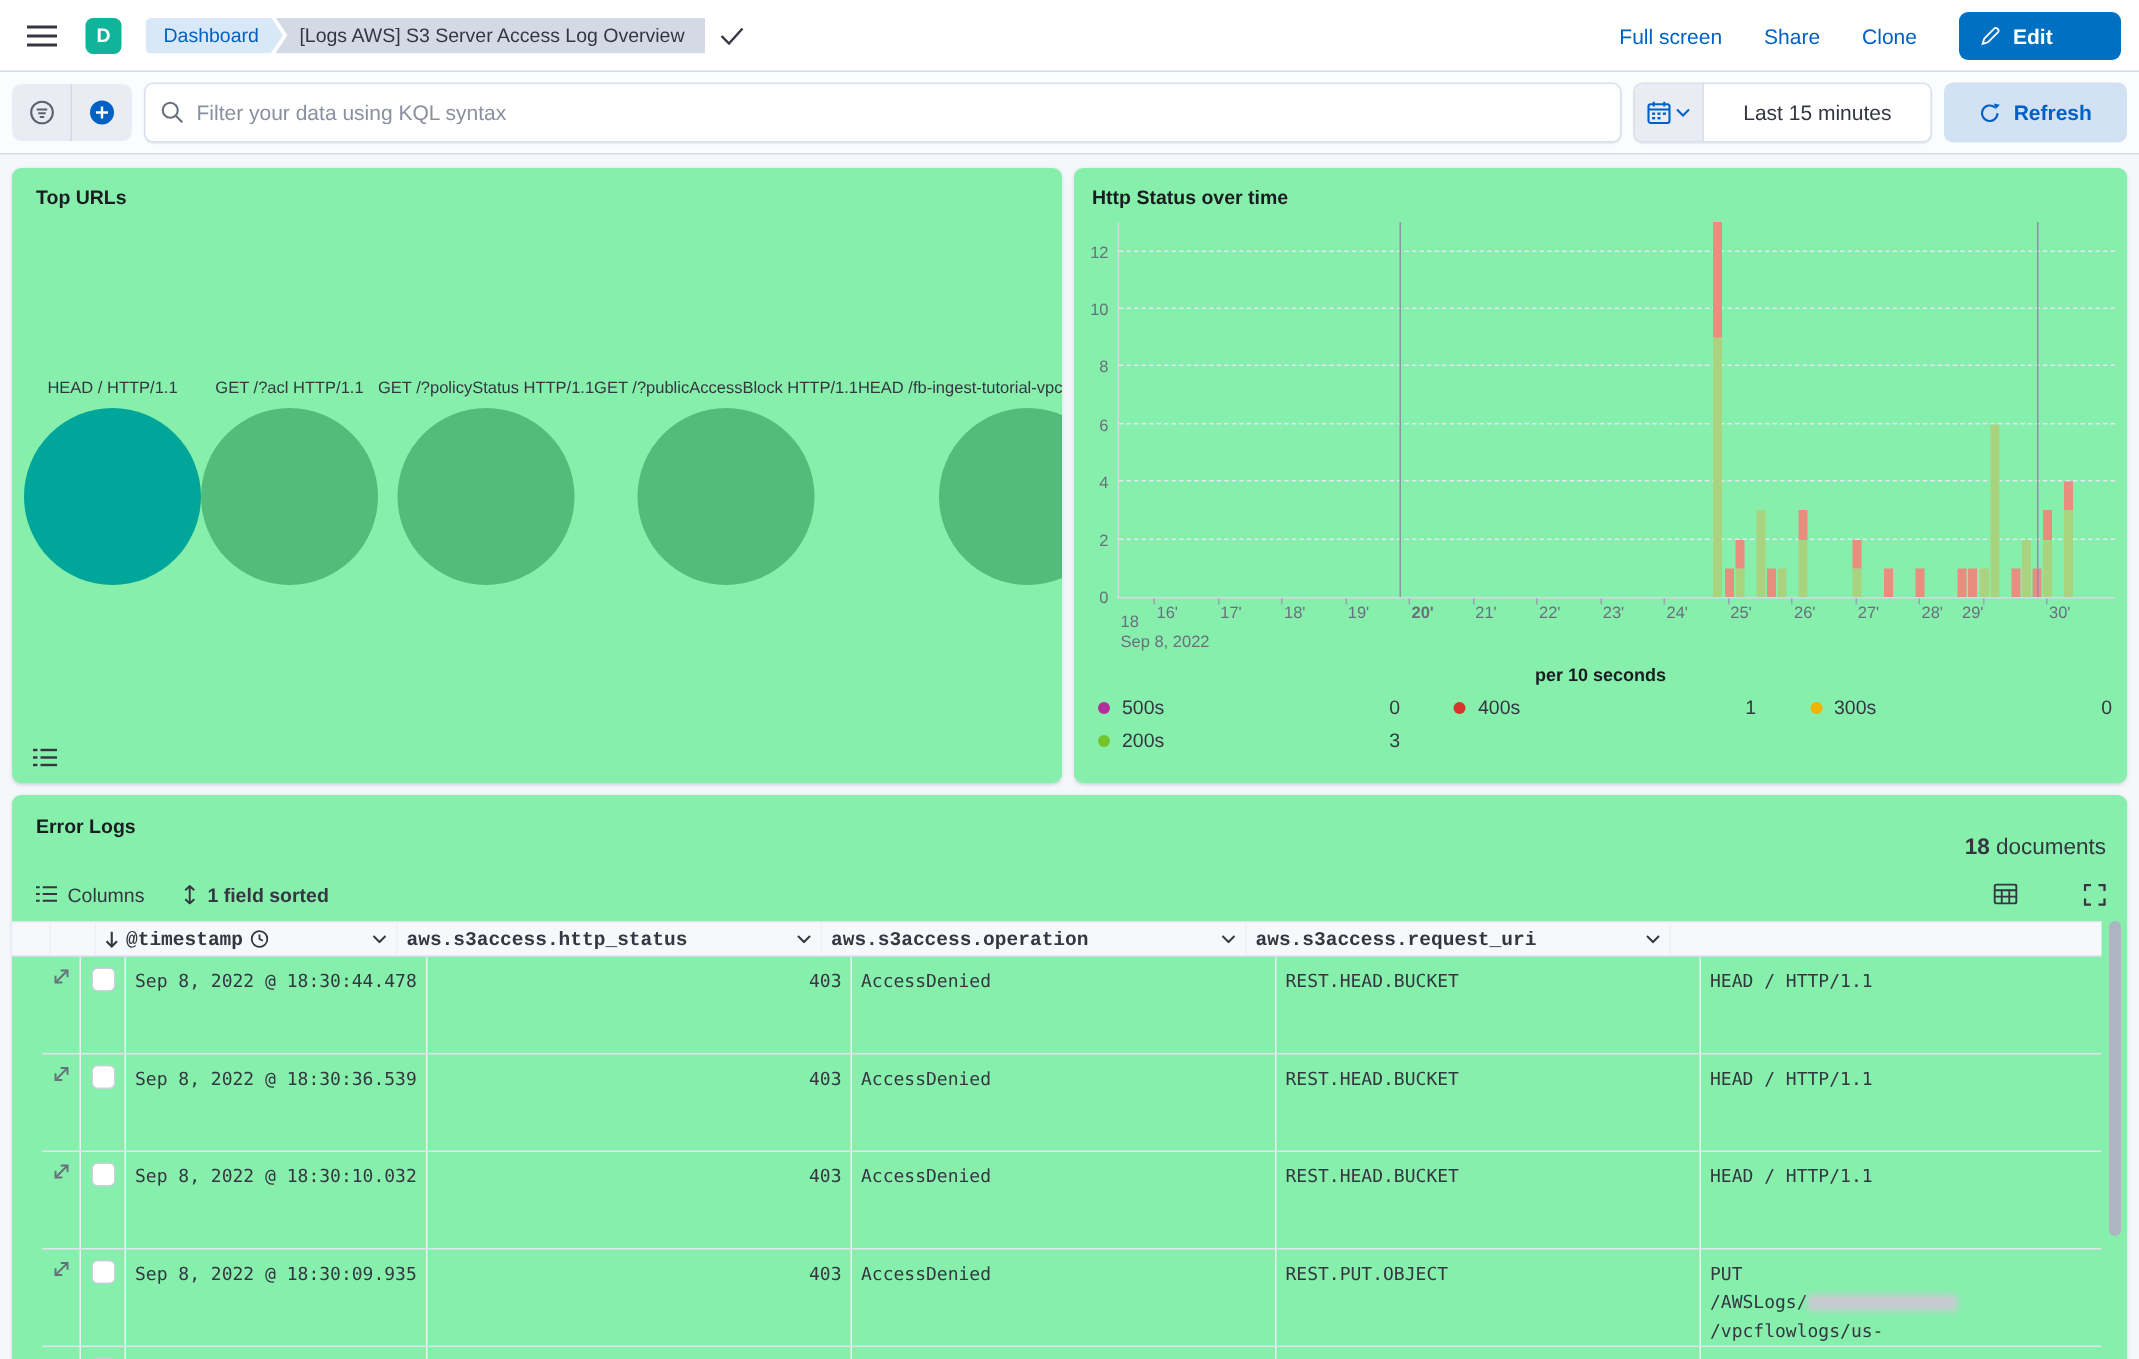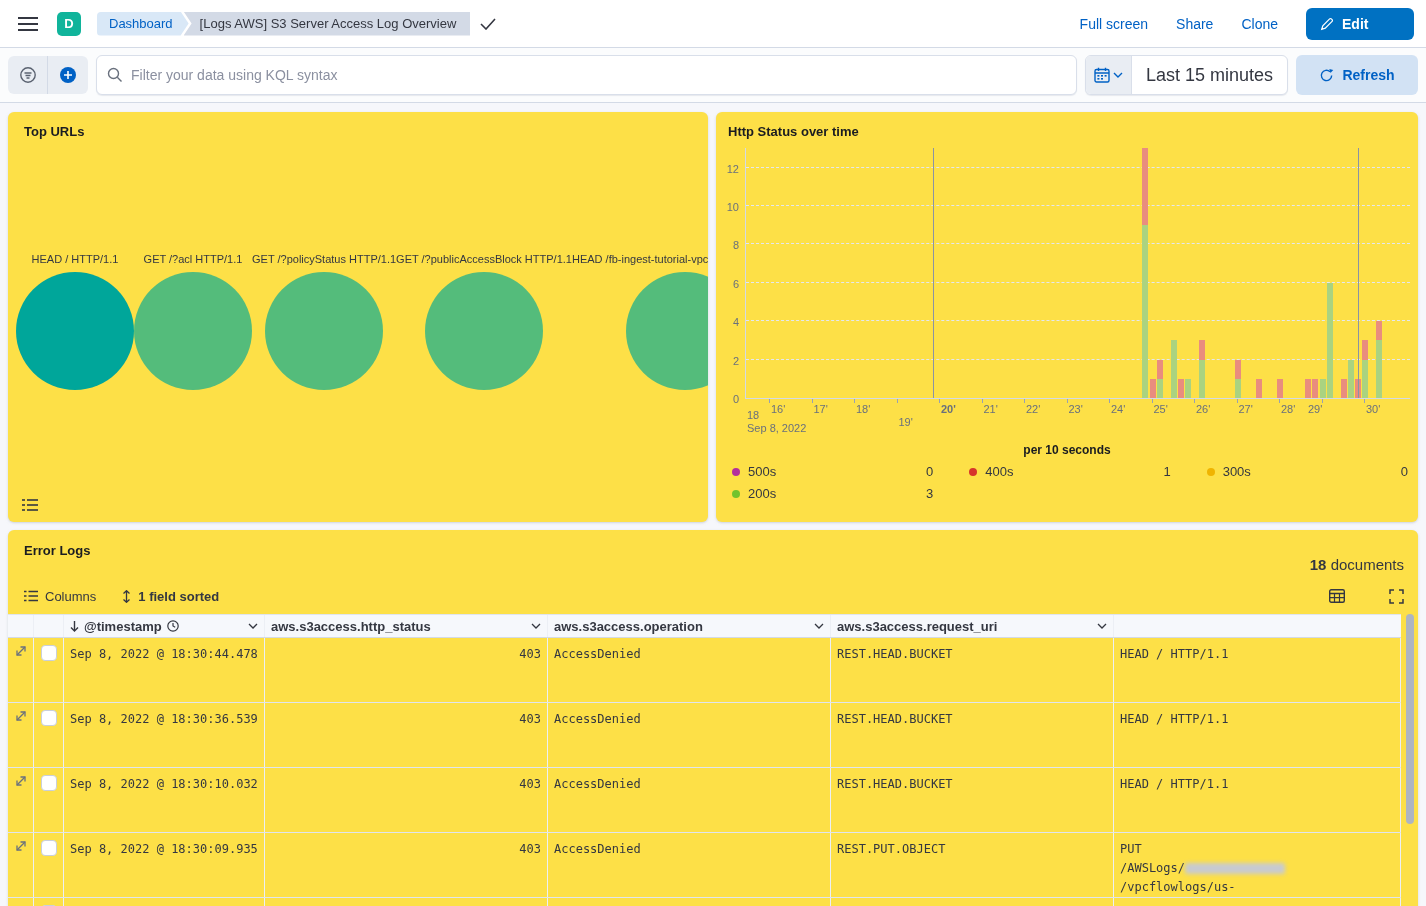--- a/index.html
+++ b/index.html
@@ -23,25 +23,25 @@
   
   .querybar { position:absolute; left:0; top:48px; width:1426px; height:55px; background:#fbfcfd; border-bottom:1px solid #d3dae6; display:flex; align-items:center; padding:0 8px; }
   .filter-group { display:flex; height:38px; background:#e9edf3; border-radius:6px; overflow:hidden; }
   .icon-btn { width:40px; height:38px; display:flex; align-items:center; justify-content:center; cursor:pointer; }
   .icon-btn.first { border-right:1px solid #d3dae6; }
   .kql-input-wrap { flex:1; margin-left:8px; height:40px; background:#fff; border:1px solid #d9dfea; border-radius:6px; display:flex; align-items:center; padding:0 10px; box-shadow:0 1px 1px rgba(152,162,179,.2); }
   .kql-input { border:none; outline:none; flex:1; font-size:14px; margin-left:8px; color:#343741; background:transparent; font-family:inherit; }
   .kql-input::placeholder { color:#8b90a0; }
   .timepicker { display:flex; height:40px; margin-left:8px; border:1px solid #d9dfea; border-radius:6px; overflow:hidden; background:#fff; box-shadow:0 1px 1px rgba(152,162,179,.2); }
   .tp-cal { width:46px; background:#e9edf3; display:flex; align-items:center; justify-content:center; gap:3px; cursor:pointer; border-right:1px solid #d9dfea; }
-  .tp-range { display:flex; align-items:center; padding:0 14px; font-size:18px; color:#343741; cursor:pointer; white-space:nowrap; }
+  .tp-range { display:flex; align-items:center; padding:0 26px; font-size:14px; color:#343741; cursor:pointer; white-space:nowrap; }
   .refresh-btn { margin-left:8px; height:40px; min-width:122px; background:#d2e2f4; border:none; border-radius:6px; color:#0061c5; font-size:14px; font-weight:600; display:flex; align-items:center; justify-content:center; gap:8px; cursor:pointer; font-family:inherit; }
 
   
-  .panel { position:absolute; background:#fde047; border-radius:6px; box-shadow:0 1px 2px rgba(152,162,179,.3), 0 1px 5px -2px rgba(152,162,179,.3); overflow:hidden; }
+  .panel { position:absolute; background:#86efac; border-radius:6px; box-shadow:0 1px 2px rgba(152,162,179,.3), 0 1px 5px -2px rgba(152,162,179,.3); overflow:hidden; }
   .panel-title { font-size:13px; font-weight:700; color:#1a1c21; }
 
   
   #top-urls { left:8px; top:112px; width:700px; height:410px; }
   #top-urls .panel-title { position:absolute; left:16px; top:12px; }
   .pies { position:absolute; left:8px; right:8px; top:140px; display:flex; }
   .pie-cell { flex:1; display:flex; flex-direction:column; align-items:center; }
   .pie-label { font-size:11px; color:#343741; white-space:nowrap; height:14px; line-height:14px; background:transparent; }
   .pie-circle { width:118px; height:118px; border-radius:50%; margin-top:6px; cursor:pointer; }
   .panel-legend-toggle { position:absolute; left:14px; bottom:10px; cursor:pointer; }
@@ -70,23 +70,23 @@
   #error-logs .panel-title { position:absolute; left:16px; top:13px; }
   .doc-count { position:absolute; right:14px; top:26px; font-size:15px; color:#343741; }
   .doc-count b { font-weight:700; }
   .grid-toolbar { position:absolute; left:16px; top:56px; right:14px; height:20px; display:flex; align-items:center; font-size:13px; color:#343741; }
   .tb-btn { display:flex; align-items:center; gap:7px; cursor:pointer; }
   .tb-btn + .tb-btn { margin-left:26px; }
   .tb-right { margin-left:auto; display:flex; gap:18px; }
   .dgrid { position:absolute; left:0; top:84px; width:1393px; }
   .drow { display:grid; grid-template-columns:26px 30px 201px 283px 283px 283px 287px; }
   .dhead { background:#f6f8fc; border-top:1px solid #e0e5ee; border-bottom:1px solid #d3dae6; height:24px; }
-  .dhead .dcell { font-weight:700; font-size:13px; display:flex; align-items:center; gap:5px; padding:0 6px; }
+  .dhead .dcell { font-weight:700; font-size:13px; display:flex; align-items:center; gap:5px; padding:0 6px;font-family:Liberation Mono, monospace; }
   .dhead .chev { margin-left:auto; }
-  .dbody .drow { height:65px; border-bottom:1px solid #e0e5ee; }
+  .dbody .drow { height:65px; border-bottom:1px solid #e0e5ee;margin-left:20px; }
   .dcell { border-right:1px solid #eceff5; overflow:hidden; }
   .dbody .dcell { font-family:"DejaVu Sans Mono", monospace; font-size:12px; line-height:19px; padding:7px 6px 0 6px; color:#343741; }
   .dcell.num { text-align:right; }
   .ctrl { display:flex; justify-content:center; padding-top:8px; }
   .checkbox { width:16px; height:16px; border:1px solid #c9cfdb; border-radius:4px; background:#fff; cursor:pointer; }
   .expand-btn { cursor:pointer; padding-top:9px; display:flex; justify-content:center; }
   .redacted { display:inline-block; width:100px; height:11px; background:#c7cad1; border-radius:2px; filter:blur(2px); vertical-align:middle; }
   .vscroll { position:absolute; right:4px; top:84px; width:8px; height:290px; }
   .vscroll .thumb { position:absolute; top:0; width:8px; height:210px; background:#aeb5c2; border-radius:4px; }
 </style>
@@ -276,21 +276,21 @@
       <div class="annot-line" style="left: 611.902px;"></div>
     </div>
   <div class="xaxis">
       <div class="xtick" style="left: 24px;"></div>
       <span class="xlabel" style="left: 26px;">16'</span>
       <div class="xtick" style="left: 66.5px;"></div>
       <span class="xlabel" style="left: 68.5px;">17'</span>
       <div class="xtick" style="left: 109px;"></div>
       <span class="xlabel" style="left: 111px; text-align: center;">18'</span>
       <div class="xtick" style="left: 151.5px;"></div>
-      <span class="xlabel" style="left: 153.5px; margin-top: 13px;">19'</span>
+      <span class="xlabel" style="left: 153.5px;">19'</span>
       <div class="xtick" style="left: 194px;"></div>
       <span class="xlabel" style="left: 196px; font-weight: bold;">20'</span>
       <div class="xtick" style="left: 236.5px;"></div>
       <span class="xlabel" style="left: 238.5px;">21'</span>
       <div class="xtick" style="left: 279px;"></div>
       <span class="xlabel" style="left: 281px;">22'</span>
       <div class="xtick" style="left: 321.5px;"></div>
       <span class="xlabel" style="left: 323.5px;">23'</span>
       <div class="xtick" style="left: 364px;"></div>
       <span class="xlabel" style="left: 366px;">24'</span>

